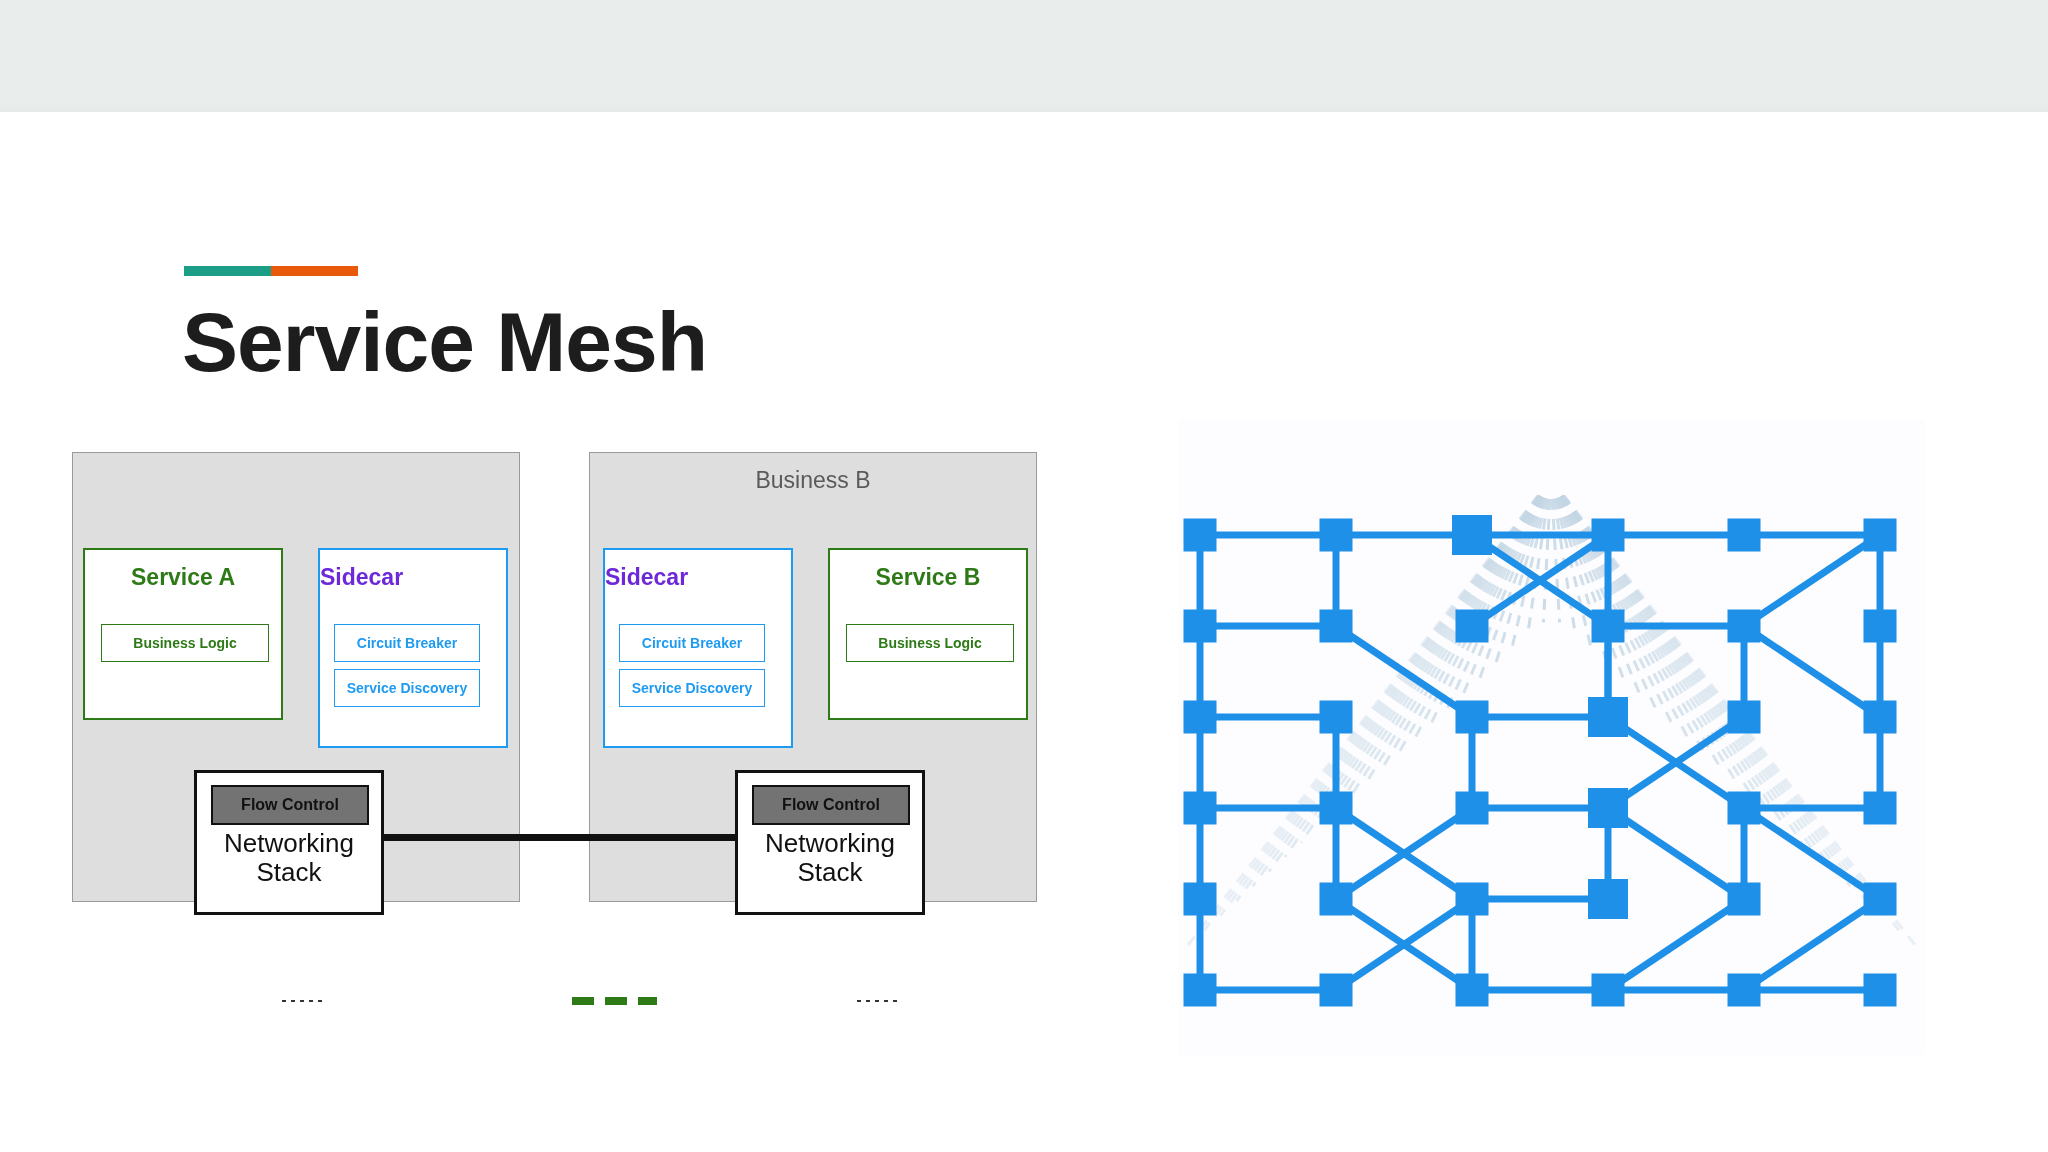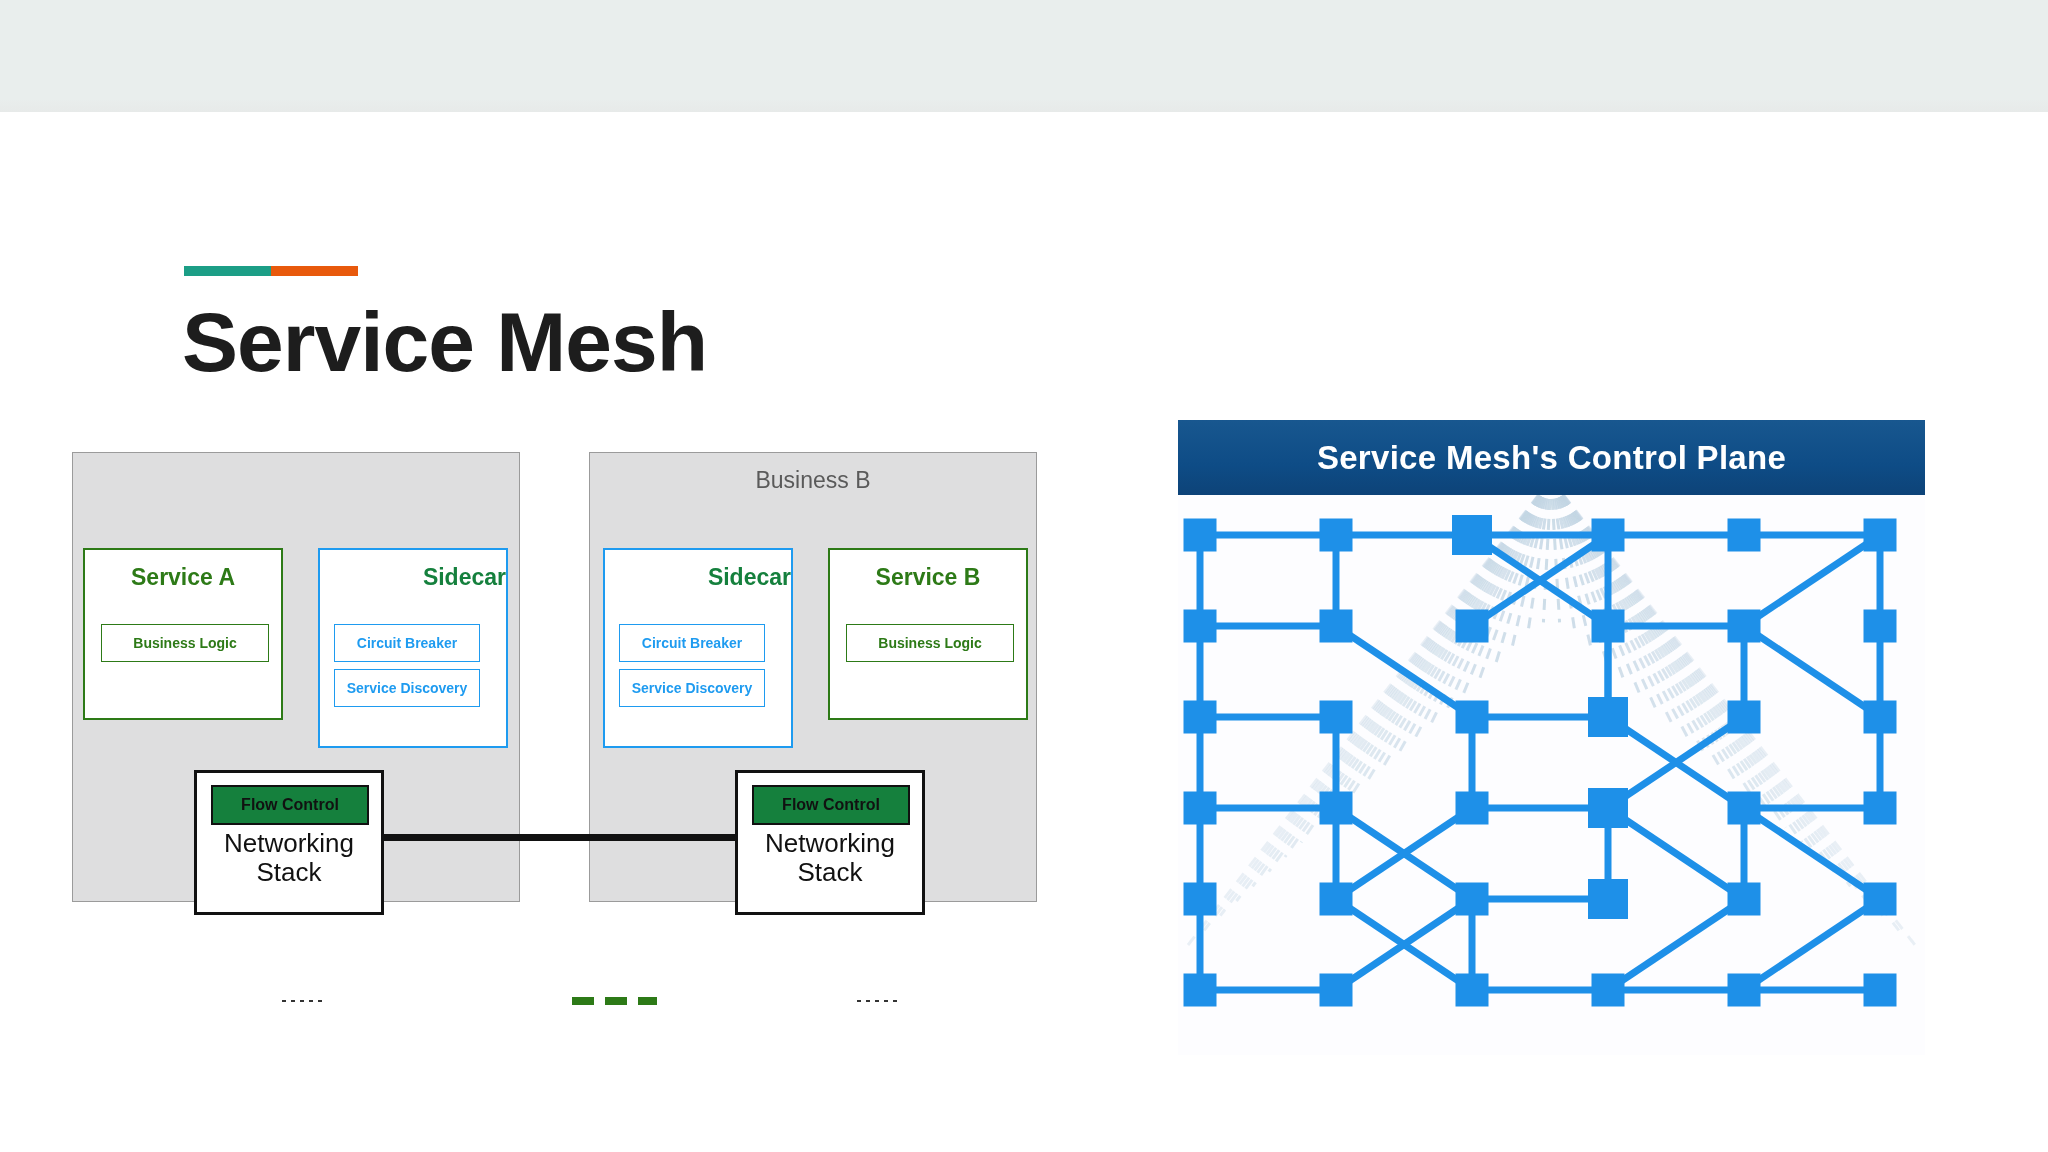--- a/index.html
+++ b/index.html
@@ -56,22 +56,22 @@
     position:absolute;left:16px;top:74px;width:168px;height:38px;
     border:1px solid #2d7a17;background:#fff;box-sizing:border-box;
     display:flex;align-items:center;justify-content:center;
     font-size:14px;font-weight:bold;color:#2d7a17;
   }
   .sidecar-box{
     position:absolute;top:95px;width:190px;height:200px;
     background:#ffffff;border:2px solid #1e9bf0;box-sizing:border-box;
   }
   .sidecar-box .sc-title{
-    position:absolute;top:14px;left:0;width:100%;text-align:right;
-    font-size:23px;font-weight:bold;color:#15803d;
+    position:absolute;top:14px;left:0;width:100%;text-align:left;
+    font-size:23px;font-weight:bold;color:#6d28d9;
   }
   .sidecar-box .inner{
     position:absolute;left:14px;width:146px;height:38px;
     border:1px solid #1e9bf0;background:#fff;box-sizing:border-box;
     display:flex;align-items:center;justify-content:center;
     font-size:14px;font-weight:bold;color:#1e9bf0;
   }
   .sidecar-box .inner.cb{top:74px;}
   .sidecar-box .inner.sd{top:119px;}
 
@@ -82,21 +82,21 @@
   .computer.b .sidecar-box{left:13px;}
   .computer.b .svc-box{left:238px;}
 
   .netstack{
     position:absolute;width:190px;height:145px;
     background:#ffffff;border:3px solid #111;box-sizing:border-box;
     z-index:4;
   }
   .netstack .fc{
     position:absolute;left:14px;top:12px;width:158px;height:40px;
-    border:2px solid #111;background:#15803d;box-sizing:border-box;
+    border:2px solid #111;background:#737373;box-sizing:border-box;
     display:flex;align-items:center;justify-content:center;
     font-size:16px;font-weight:bold;color:#111;
   }
   .netstack .ns-label{
     position:absolute;left:0;top:56px;width:100%;text-align:center;
     font-size:26px;color:#111;line-height:1.12;
   }
   .netstack.a{left:122px;top:318px;}
   .netstack.b{left:663px;top:318px;}
 
@@ -195,23 +195,20 @@
   <div class="netstack b">
     <div class="fc">Flow Control</div>
     <div class="ns-label">
       <span>Networking</span><br>
       <span>Stack</span>
     </div>
   </div>
 </div>
 
 <div class="mesh-figure">
-  <div class="mesh-banner">
-    <span class="banner-text">Service Mesh's Control Plane</span>
-  </div>
   <div class="mesh-canvas">
     <svg viewBox="0 0 747 560" xmlns="http://www.w3.org/2000/svg">
       <g id="fan-lines" stroke="#b9cfdf" stroke-width="3" stroke-dasharray="11 9" fill="none" opacity="0.85">
           <line x1="373" y1="-16" x2="10" y2="450" opacity="0.35"></line>
           <line x1="373" y1="-16" x2="26.155555555555555" y2="435.33333333333337" opacity="0.37"></line>
           <line x1="373" y1="-16" x2="42.31111111111111" y2="420.6666666666667" opacity="0.39"></line>
           <line x1="373" y1="-16" x2="58.46666666666667" y2="406" opacity="0.42"></line>
           <line x1="373" y1="-16" x2="74.62222222222222" y2="391.3333333333333" opacity="0.44"></line>
           <line x1="373" y1="-16" x2="90.77777777777777" y2="376.6666666666667" opacity="0.46"></line>
           <line x1="373" y1="-16" x2="106.93333333333334" y2="362" opacity="0.48"></line>

